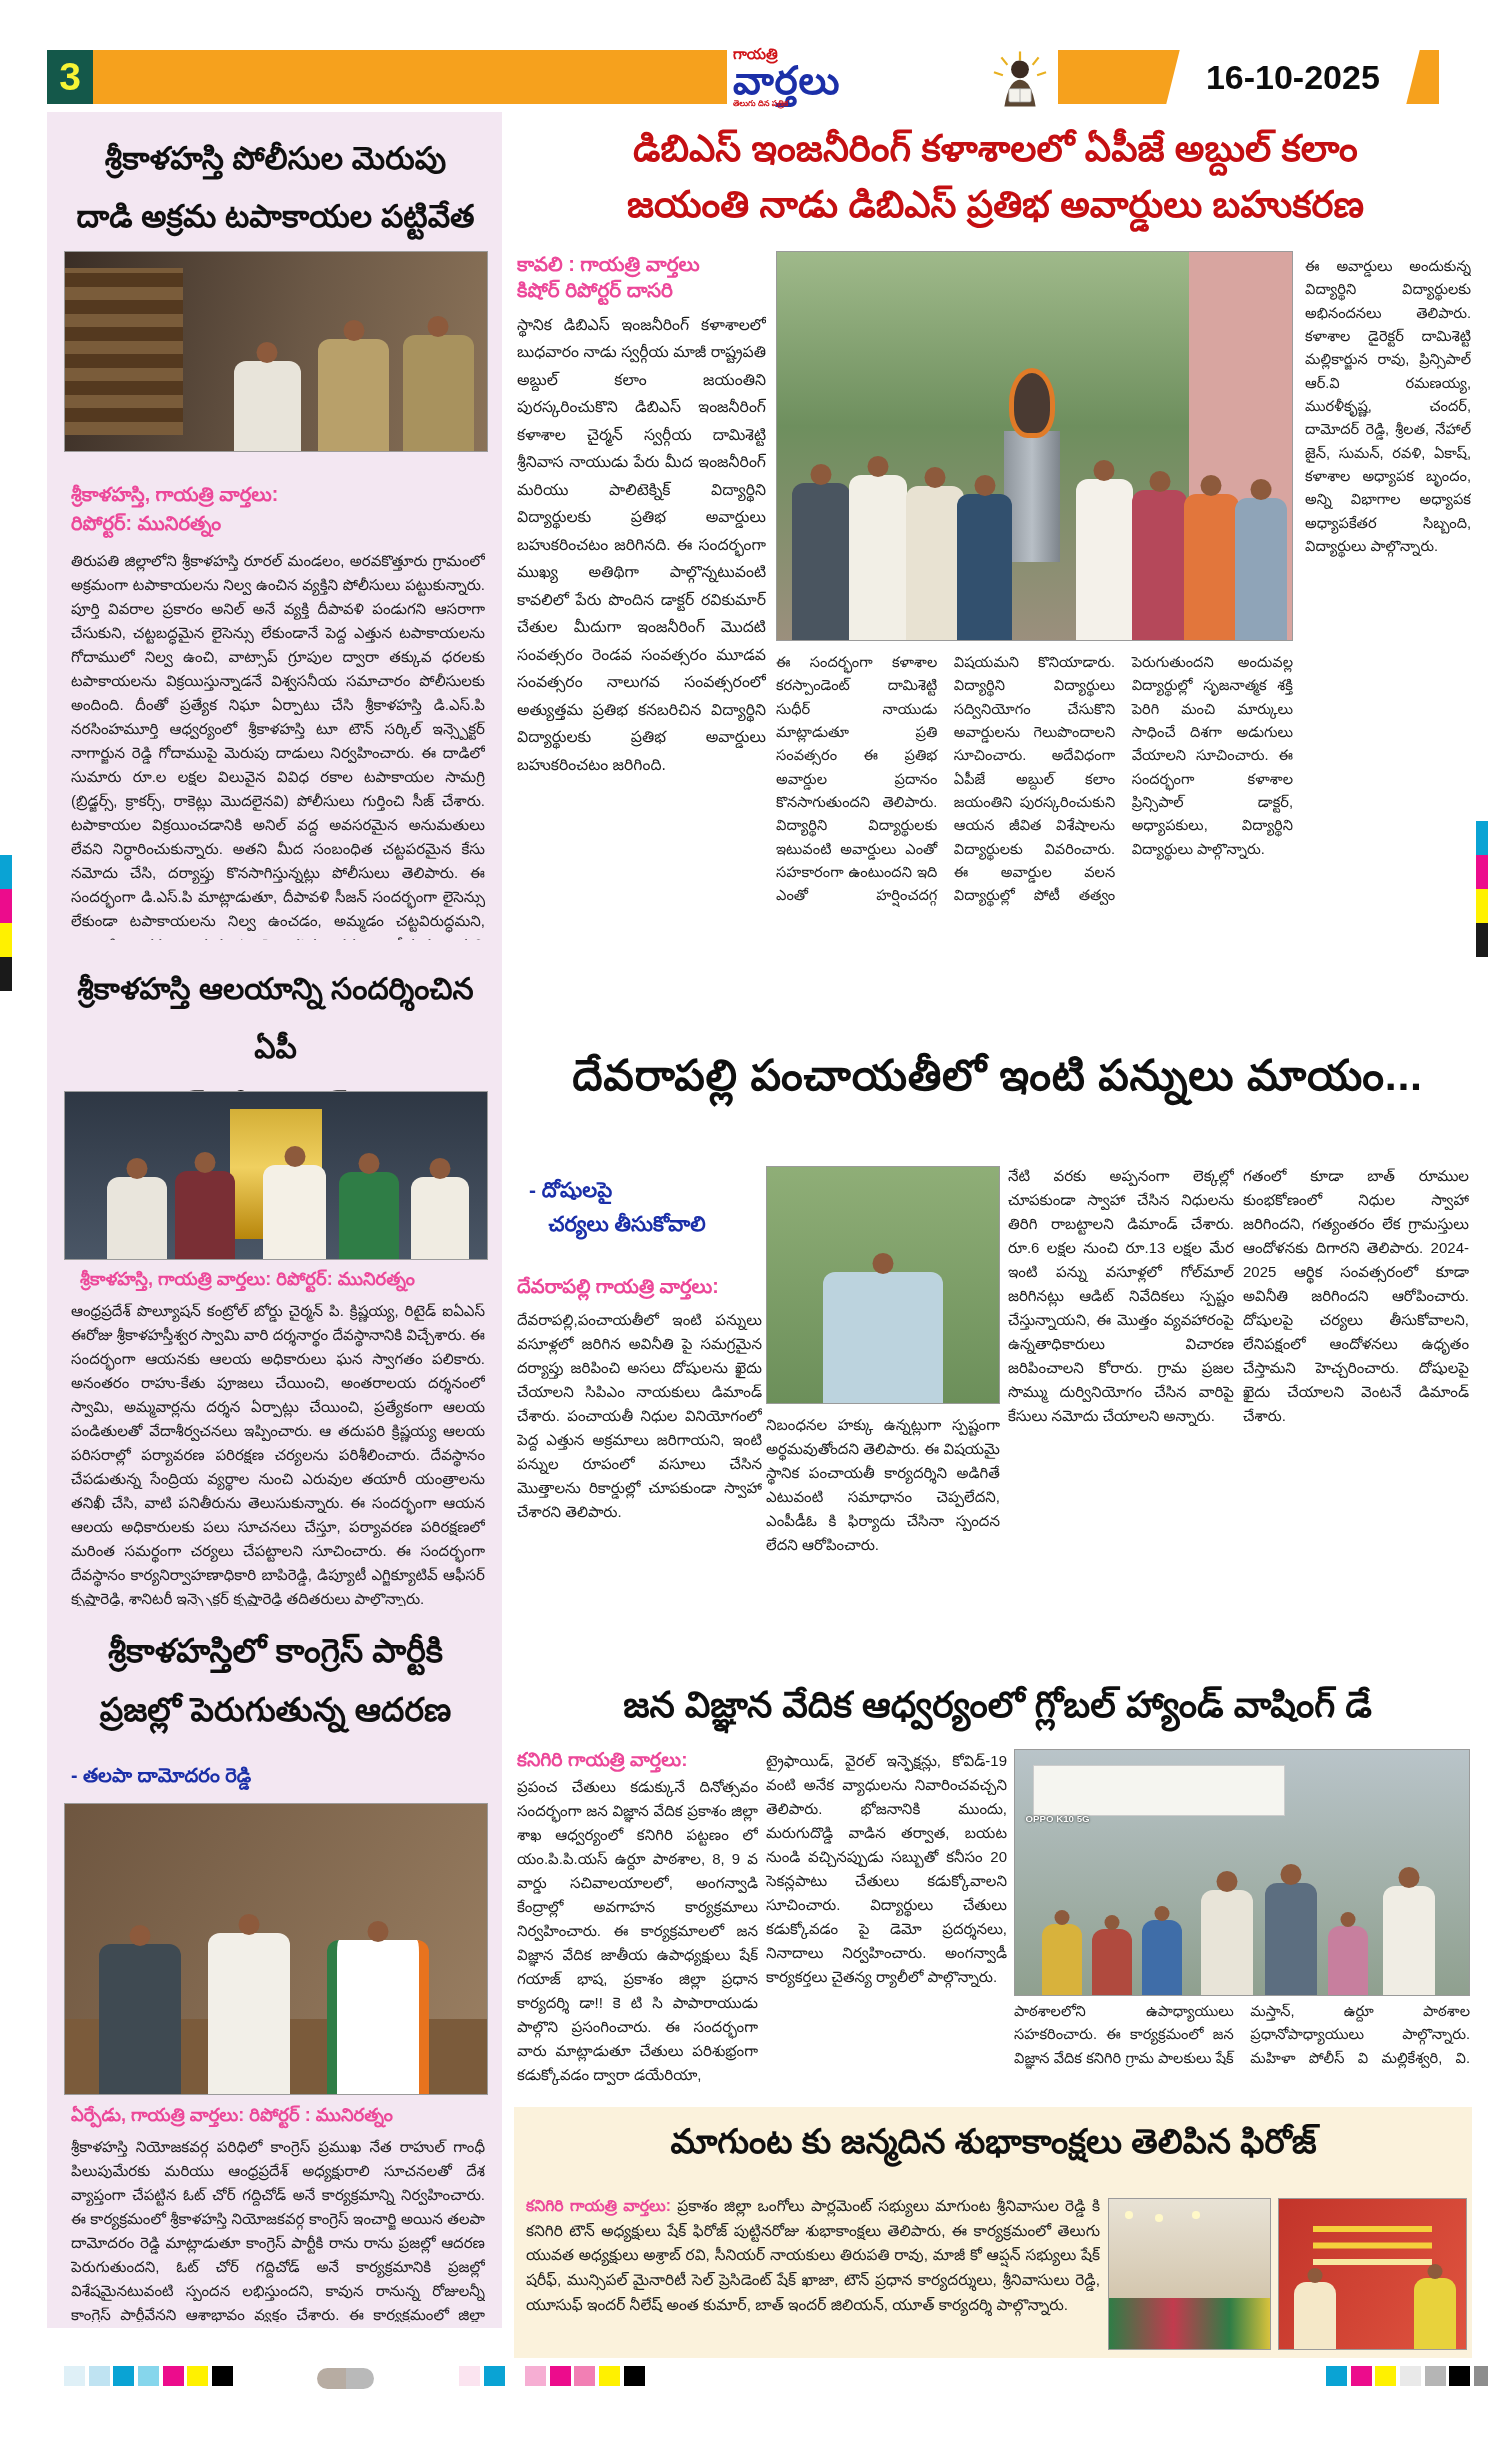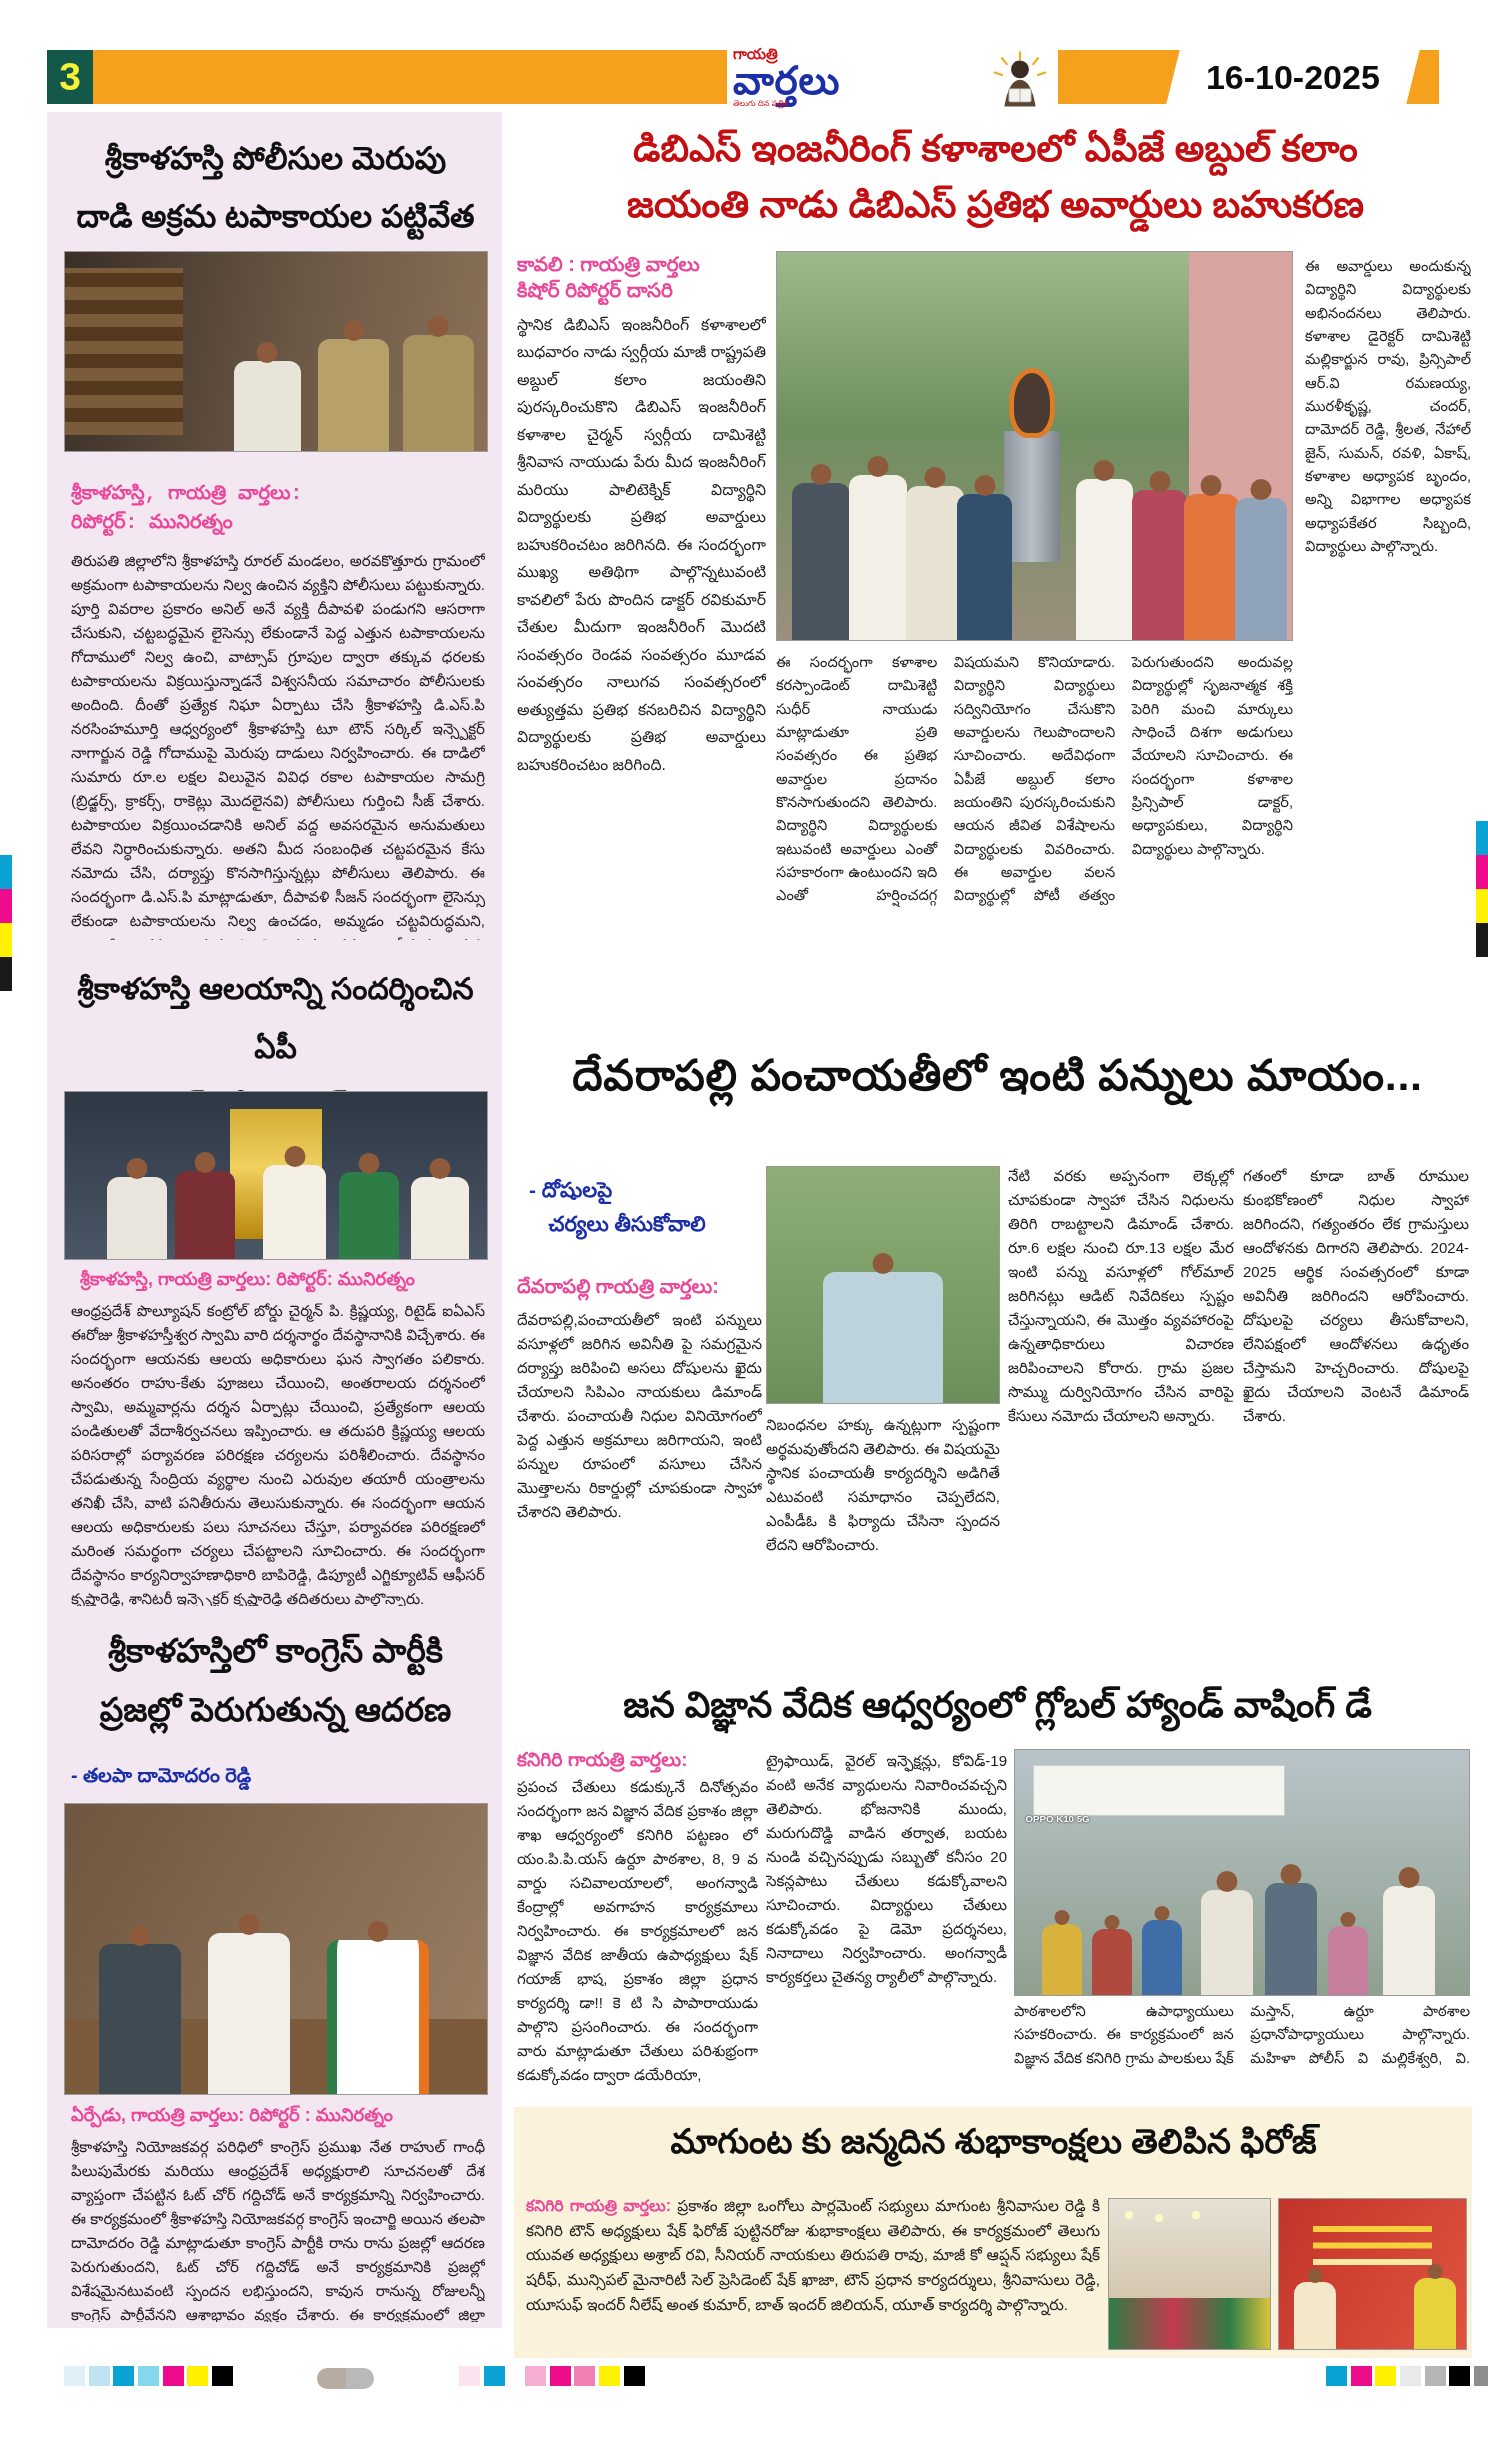--- a/index.html
+++ b/index.html
@@ -8,21 +8,21 @@
   .abs{position:absolute;}
 
   
   .topbar{left:47px;top:50px;width:1392px;height:54px;background:#f6a11d;}
   .pagenum{left:47px;top:50px;width:46px;height:54px;background:#14584a;color:#f8f435;
            font-size:39px;font-weight:bold;display:flex;align-items:center;justify-content:center;}
   .masthead{left:727px;top:45px;width:331px;height:64px;background:#ffffff;display:flex;align-items:center;padding:0 6px;box-sizing:border-box;}
   .mh-text{flex:1;line-height:1;}
   .mh-top{color:#d01217;font-size:15px;font-weight:bold;}
   .mh-main{color:#1b2fa8;font-size:39px;font-weight:bold;letter-spacing:0.7px;}
-  .mh-tag{color:#d01217;font-size:8.2px;font-weight:normal;}
+  .mh-tag{color:#d01217;font-size:8.2px;font-weight:bold;}
   .dateplate{left:1173px;top:50px;width:240px;height:54px;background:#ffffff;transform:skewX(-14deg);
              display:flex;align-items:center;justify-content:center;}
   .dateplate span{transform:skewX(14deg);font-size:34px;font-weight:bold;color:#0d0d0d;}
 
   
   .hl{font-weight:bold;color:#101010;text-align:center;}
   .hl-red{font-weight:bold;color:#c40f12;text-align:center;}
   .dateline{color:#ec4899;font-weight:bold;}
   .byline{color:#1b2fa8;font-weight:bold;}
   .body-txt{text-align:justify;line-height:1.6;overflow:hidden;}
@@ -84,21 +84,21 @@
   <div class="abs hl" style="left:60px;top:129px;width:431px;font-size:31.5px;line-height:1.85;">
     <div>శ్రీకాళహస్తి పోలీసుల మెరుపు</div>
     <div>దాడి అక్రమ టపాకాయల పట్టివేత</div>
   </div>
   <div class="photo" style="left:64px;top:251px;width:424px;height:201px;background:linear-gradient(100deg,#3a2e26,#6b5846 55%,#8a7258);">
     <div style="position:absolute;left:0;top:8%;width:28%;height:84%;background:repeating-linear-gradient(0deg,#7a5c3a 0 13.5px,#54391f 13.5px 27px);"></div>
     <div class="fig" style="left:40%;width:67px;height:90px;background:#e8e4da;"></div>
     <div class="fig" style="left:60%;width:71px;height:112px;background:#b8a06a;"></div>
     <div class="fig" style="left:80%;width:71px;height:116px;background:#a8925e;"></div>
   </div>
-  <div class="abs dateline" style="left:71px;top:480px;width:412px;font-size:19.5px;line-height:1.5;font-family:Liberation Mono, monospace;">
+  <div class="abs dateline" style="left:71px;top:480px;width:412px;font-size:19.5px;line-height:1.5;">
     <div>శ్రీకాళహస్తి, గాయత్రి వార్తలు:</div>
     <div>రిపోర్టర్: మునిరత్నం</div>
   </div>
   <div class="abs body-txt" style="left:71px;top:549px;width:414px;height:391px;font-size:15px;">తిరుపతి జిల్లాలోని శ్రీకాళహస్తి రూరల్ మండలం, అరవకొత్తూరు గ్రామంలో అక్రమంగా టపాకాయలను నిల్వ ఉంచిన వ్యక్తిని పోలీసులు పట్టుకున్నారు. పూర్తి వివరాల ప్రకారం అనిల్ అనే వ్యక్తి దీపావళి పండుగని ఆసరాగా చేసుకుని, చట్టబద్ధమైన లైసెన్సు లేకుండానే పెద్ద ఎత్తున టపాకాయలను గోదాములో నిల్వ ఉంచి, వాట్సాప్ గ్రూపుల ద్వారా తక్కువ ధరలకు టపాకాయలను విక్రయిస్తున్నాడనే విశ్వసనీయ సమాచారం పోలీసులకు అందింది. దీంతో ప్రత్యేక నిఘా ఏర్పాటు చేసి శ్రీకాళహస్తి డి.ఎస్.పి నరసింహమూర్తి ఆధ్వర్యంలో శ్రీకాళహస్తి టూ టౌన్ సర్కిల్ ఇన్స్పెక్టర్ నాగార్జున రెడ్డి గోదాముపై మెరుపు దాడులు నిర్వహించారు. ఈ దాడిలో సుమారు రూ.ల లక్షల విలువైన వివిధ రకాల టపాకాయల సామగ్రి (బ్రిడ్జర్స్, క్రాకర్స్, రాకెట్లు మొదలైనవి) పోలీసులు గుర్తించి సీజ్ చేశారు. టపాకాయల విక్రయించడానికి అనిల్ వద్ద అవసరమైన అనుమతులు లేవని నిర్ధారించుకున్నారు. అతని మీద సంబంధిత చట్టపరమైన కేసు నమోదు చేసి, దర్యాప్తు కొనసాగిస్తున్నట్లు పోలీసులు తెలిపారు. ఈ సందర్భంగా డి.ఎస్.పి మాట్లాడుతూ, దీపావళి సీజన్ సందర్భంగా లైసెన్సు లేకుండా టపాకాయలను నిల్వ ఉంచడం, అమ్మడం చట్టవిరుద్ధమని, ఇలాంటి అక్రమ కార్యకలాపాలపై కఠిన చర్యలు తీసుకుంటామని హెచ్చరించారు.</div>
 
   <div class="abs hl" style="left:60px;top:960px;width:431px;font-size:30px;line-height:1.95;">
     <div>శ్రీకాళహస్తి ఆలయాన్ని సందర్శించిన ఏపీ</div>
     <div>పొల్యూషన్ బోర్డు చైర్మన్ పి.క్రిష్ణయ్య</div>
   </div>
   <div class="photo" style="left:64px;top:1091px;width:424px;height:169px;background:linear-gradient(180deg,#2e3744,#4a5666);">

